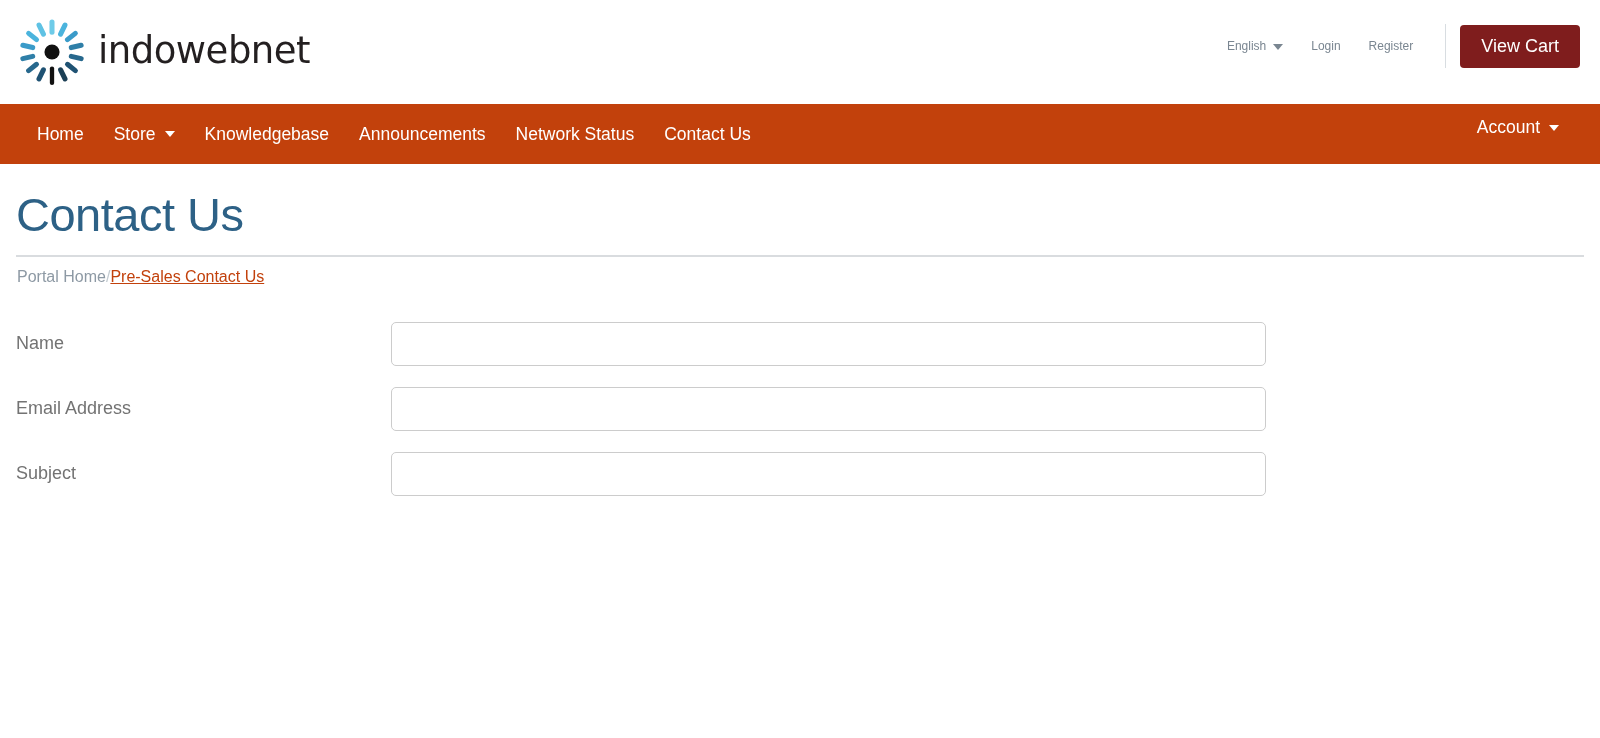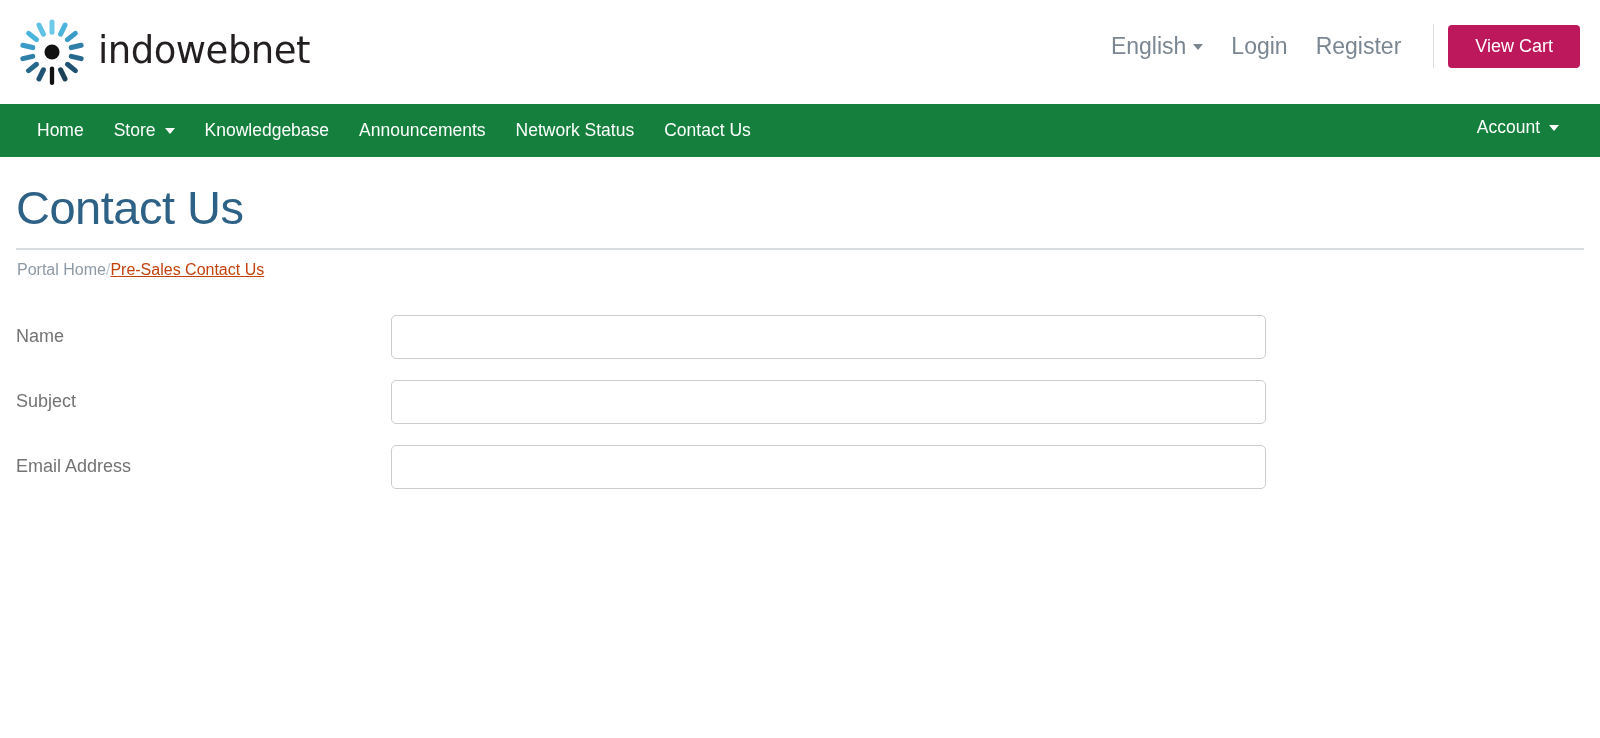--- a/index.html
+++ b/index.html
@@ -52,21 +52,21 @@
     position: absolute;
     right: 20px;
     top: 0;
     height: 92px;
     display: flex;
     align-items: center;
     gap: 0;
   }
   .top-link {
     color: #7a8691;
-    font-size: 23px;
+    font-size: 12px;
     text-decoration: none;
     padding: 6px 14px;
     white-space: nowrap;
     display: inline-flex;
     align-items: center;
     gap: 7px;
   }
   .top-link:first-child { padding-left: 10px; }
   .caret-dark {
     width: 0; height: 0;
@@ -76,35 +76,35 @@
     display: inline-block;
     margin-top: 2px;
   }
   .divider-v {
     width: 1px;
     height: 44px;
     background: #d8dde1;
     margin: 0 14px 0 18px;
   }
   .btn-cart {
-    background: #be185d;
+    background: #7f1d1d;
     color: #ffffff;
     font-size: 18px;
-    padding: 11px 27px;
+    padding: 11px 21px;
     border: none;
     border-radius: 4px;
     cursor: pointer;
     font-family: "Liberation Sans", sans-serif;
     white-space: nowrap;
   }
 
   
   .navbar {
-    background: #15803d;
-    height: 53px;
+    background: #c2410c;
+    height: 60px;
     display: flex;
     align-items: center;
     position: relative;
     padding: 0 20px 0 22px;
   }
   .nav-item {
     color: #ffffff;
     font-size: 17.5px;
     text-decoration: none;
     padding: 0 15px;
@@ -326,28 +326,28 @@
   <form class="form-area">
 
     <div class="form-row">
       <label class="form-label">Name</label>
       <div class="field-col">
         <input class="text-input" type="text" value="" style="">
       </div>
     </div>
 
     <div class="form-row">
+      <label class="form-label">Email Address</label>
+      <div class="field-col">
+        <input class="text-input" type="text" value="" style="">
+      </div>
+    </div>
+
+    <div class="form-row">
       <label class="form-label">Subject</label>
       <div class="field-col">
         <input class="text-input" type="text" value="" style="">
       </div>
     </div>
 
-    <div class="form-row">
-      <label class="form-label">Email Address</label>
-      <div class="field-col">
-        <input class="text-input" type="text" value="" style="">
-      </div>
-    </div>
-
 
   </form>
 </div>
 
 </body></html>

